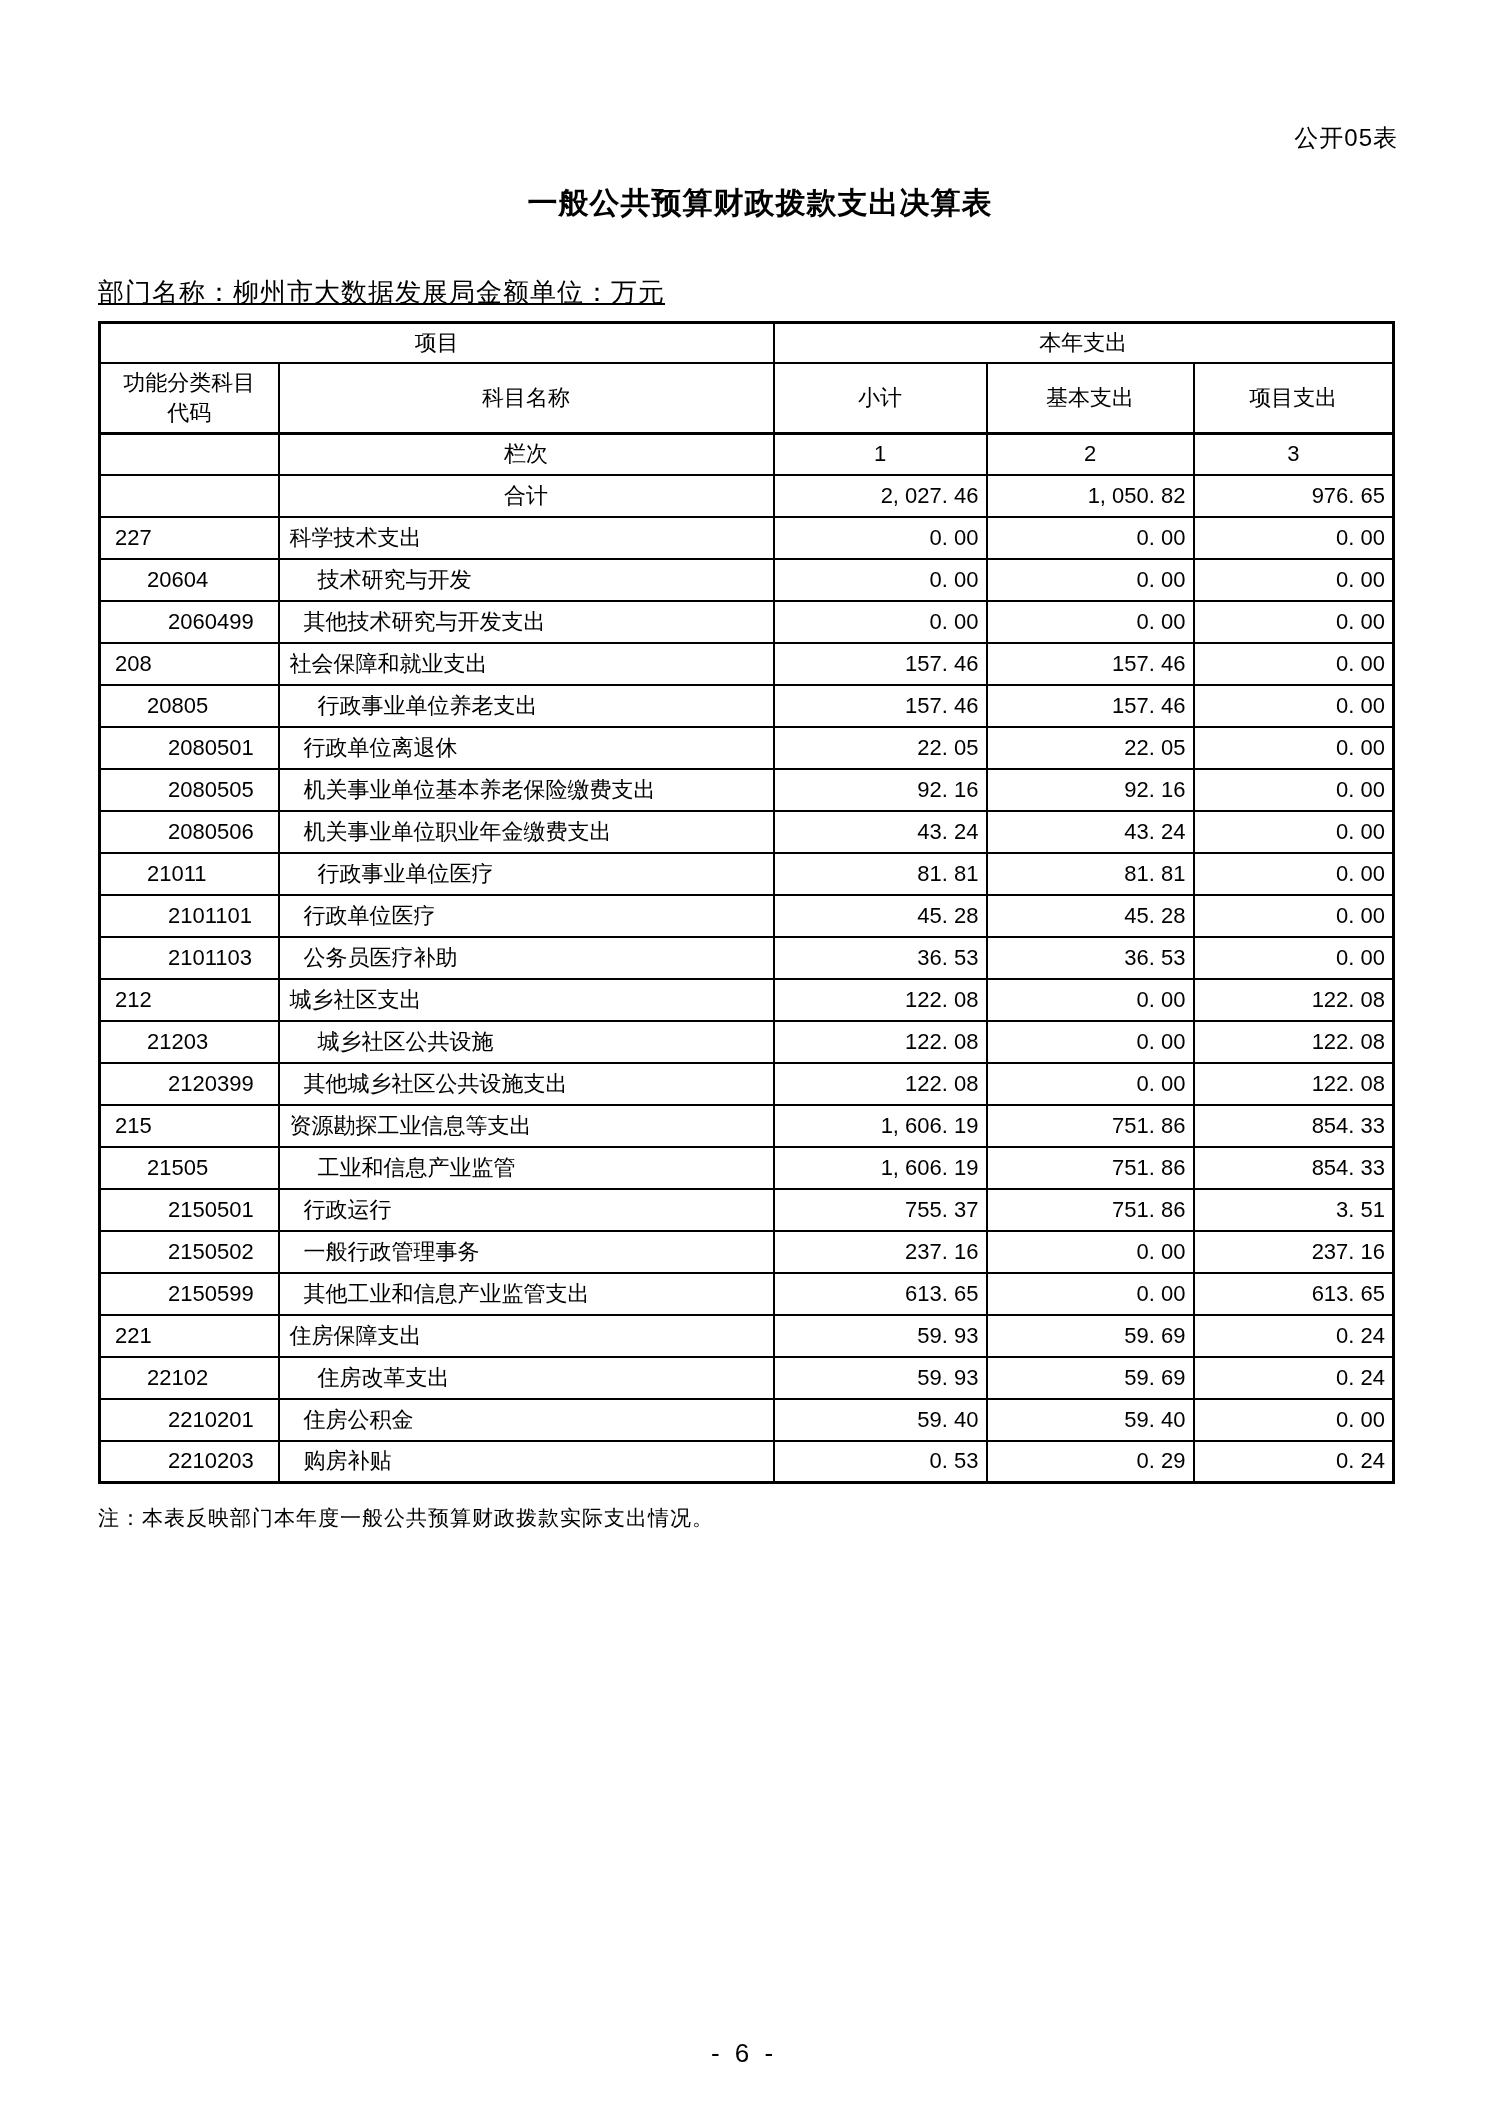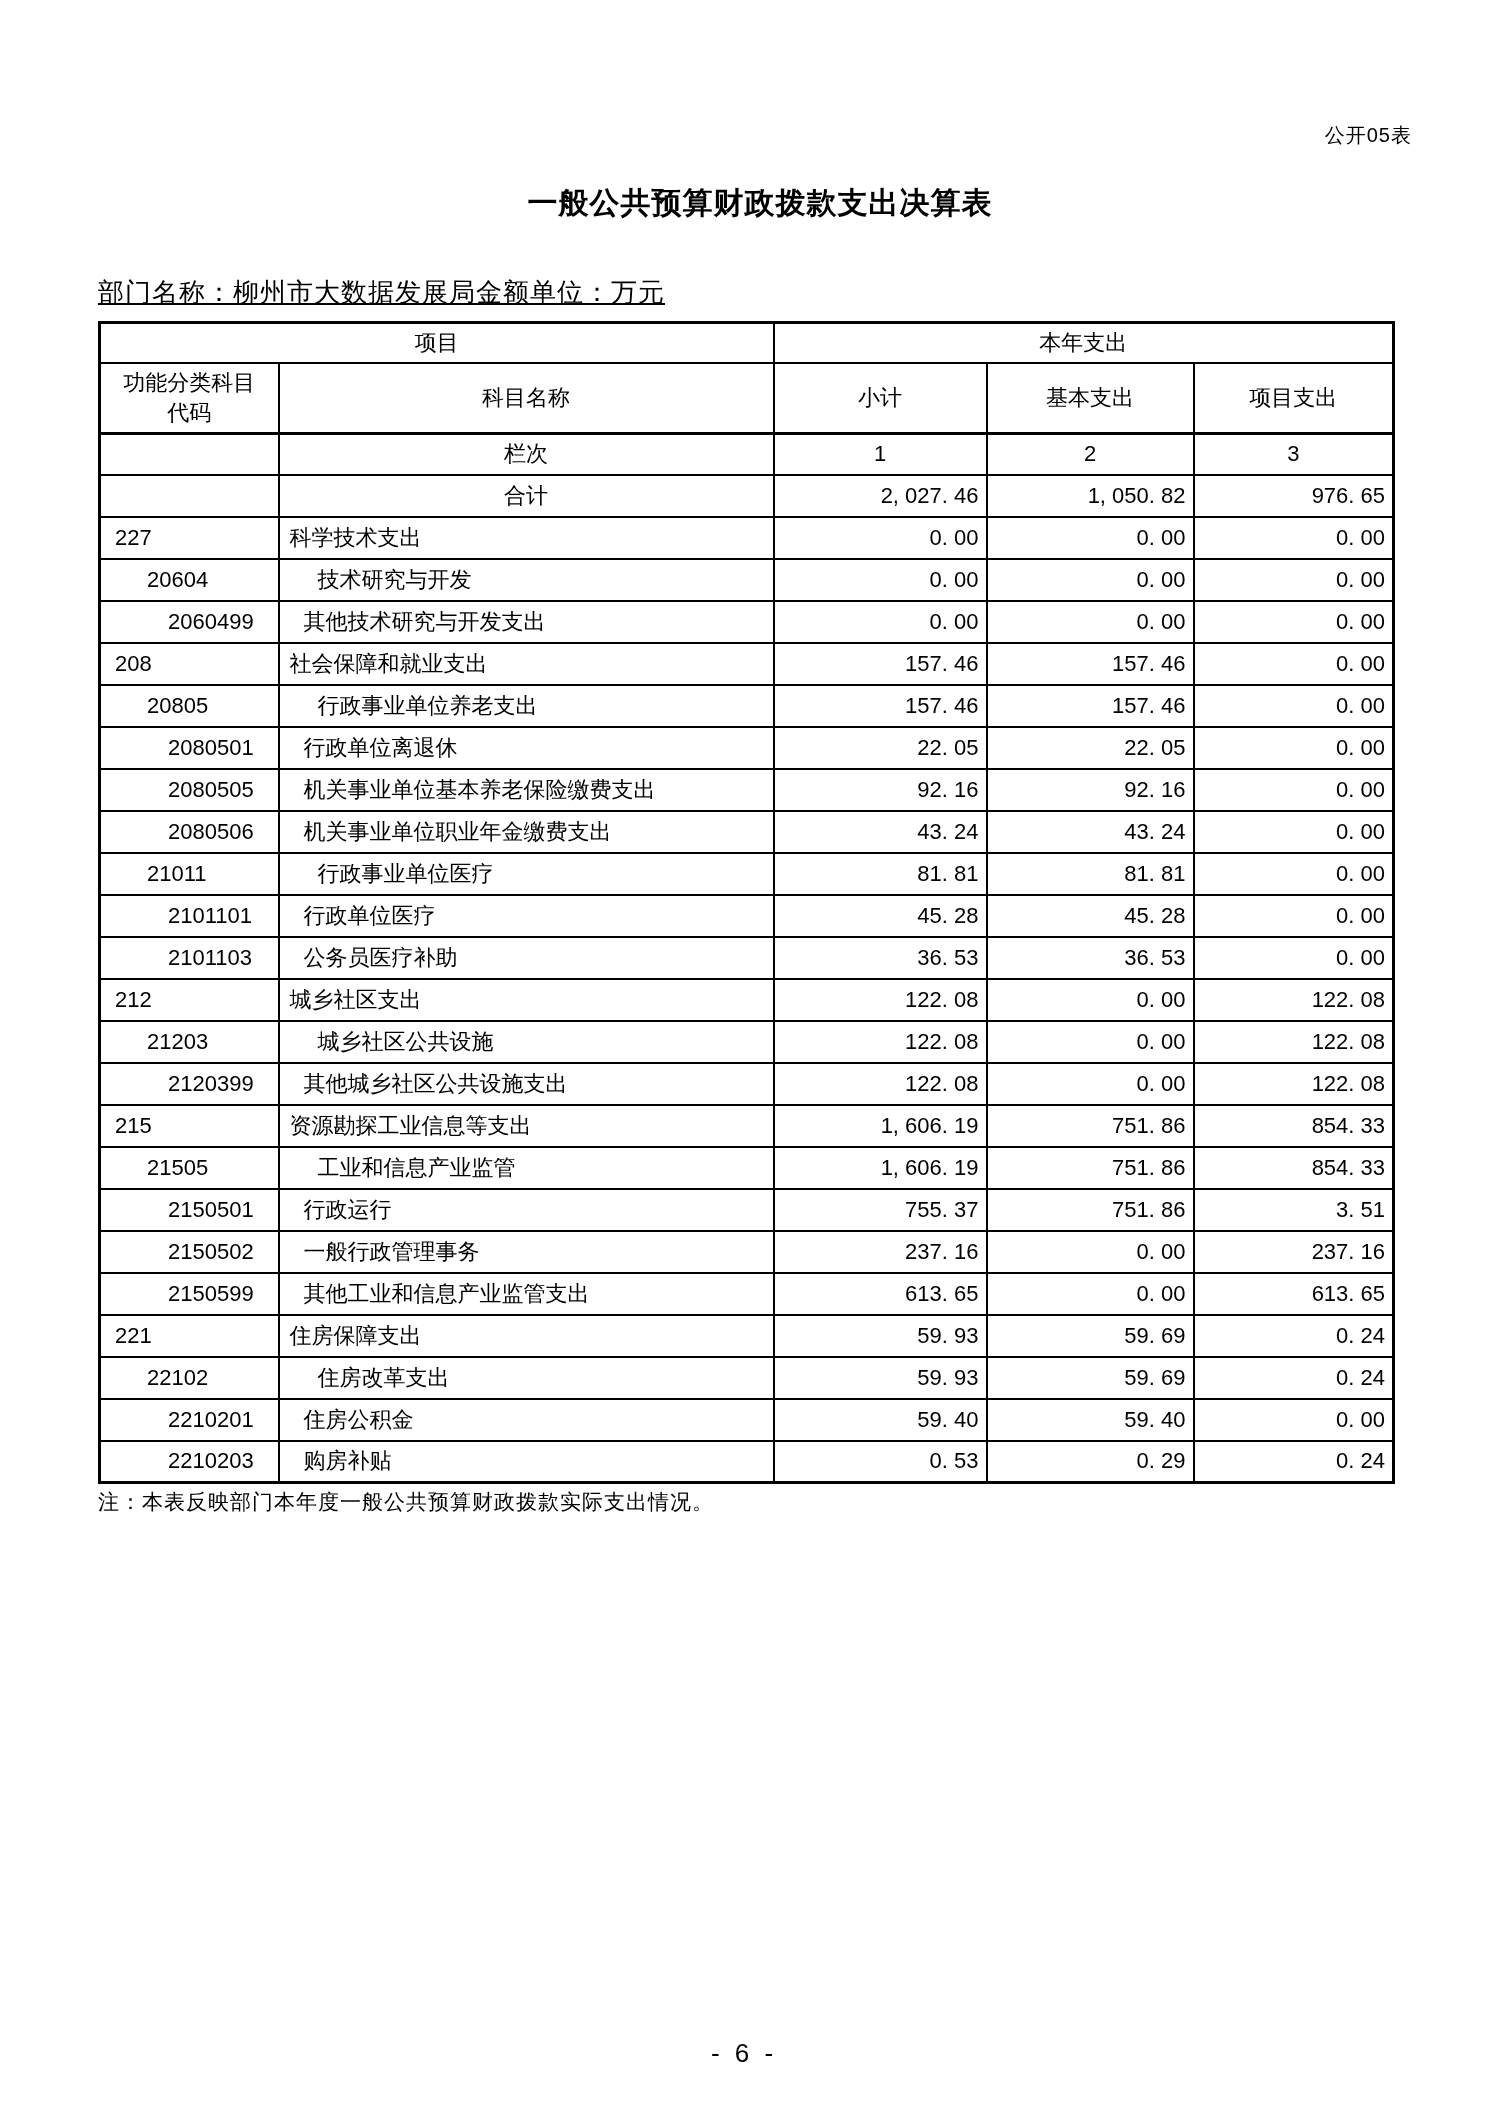--- a/index.html
+++ b/index.html
@@ -3,22 +3,22 @@
 <meta charset="utf-8">
 <style>
   html,body{margin:0;padding:0;}
   body{
     width:1488px;height:2104px;
     background:#ffffff;color:#000;
     font-family:"Liberation Sans","DejaVu Sans",sans-serif;
     position:relative;overflow:hidden;
   }
   .doc-label{
-    position:absolute;top:122px;right:76px;
-    font-size:20px;letter-spacing:1px;
+    position:absolute;top:122px;right:90px;
+    font-size:24px;letter-spacing:1px;
   }
   .title{
     position:absolute;top:183px;left:16px;width:100%;
     text-align:center;font-size:30px;font-weight:bold;letter-spacing:1px;
   }
   .meta-row{
     position:absolute;top:275px;left:98px;width:1294px;
     display:flex;justify-content:flex-start;
     font-size:26px;letter-spacing:1px;text-decoration:underline;
   }
@@ -45,21 +45,21 @@
   .name{text-align:left;}
   .code-1{padding-left:14px;}
   .code-2{padding-left:46px;}
   .code-3{padding-left:67px;}
   .name-1{padding-left:10px;}
   .name-2{padding-left:38px;}
   .name-3{padding-left:24px;}
   .center{text-align:center;}
   .ul{text-underline-offset:3px;}
   .note{
-    margin-top:4px;font-size:21px;letter-spacing:1px;
+    margin-top:20px;font-size:21px;letter-spacing:1px;
   }
   .page-num{
     position:absolute;top:2038px;left:0;width:100%;
     text-align:center;font-size:26px;letter-spacing:4px;
   }
 </style>
 </head>
 <body>
 
 <div class="doc-label">公开05表</div>

